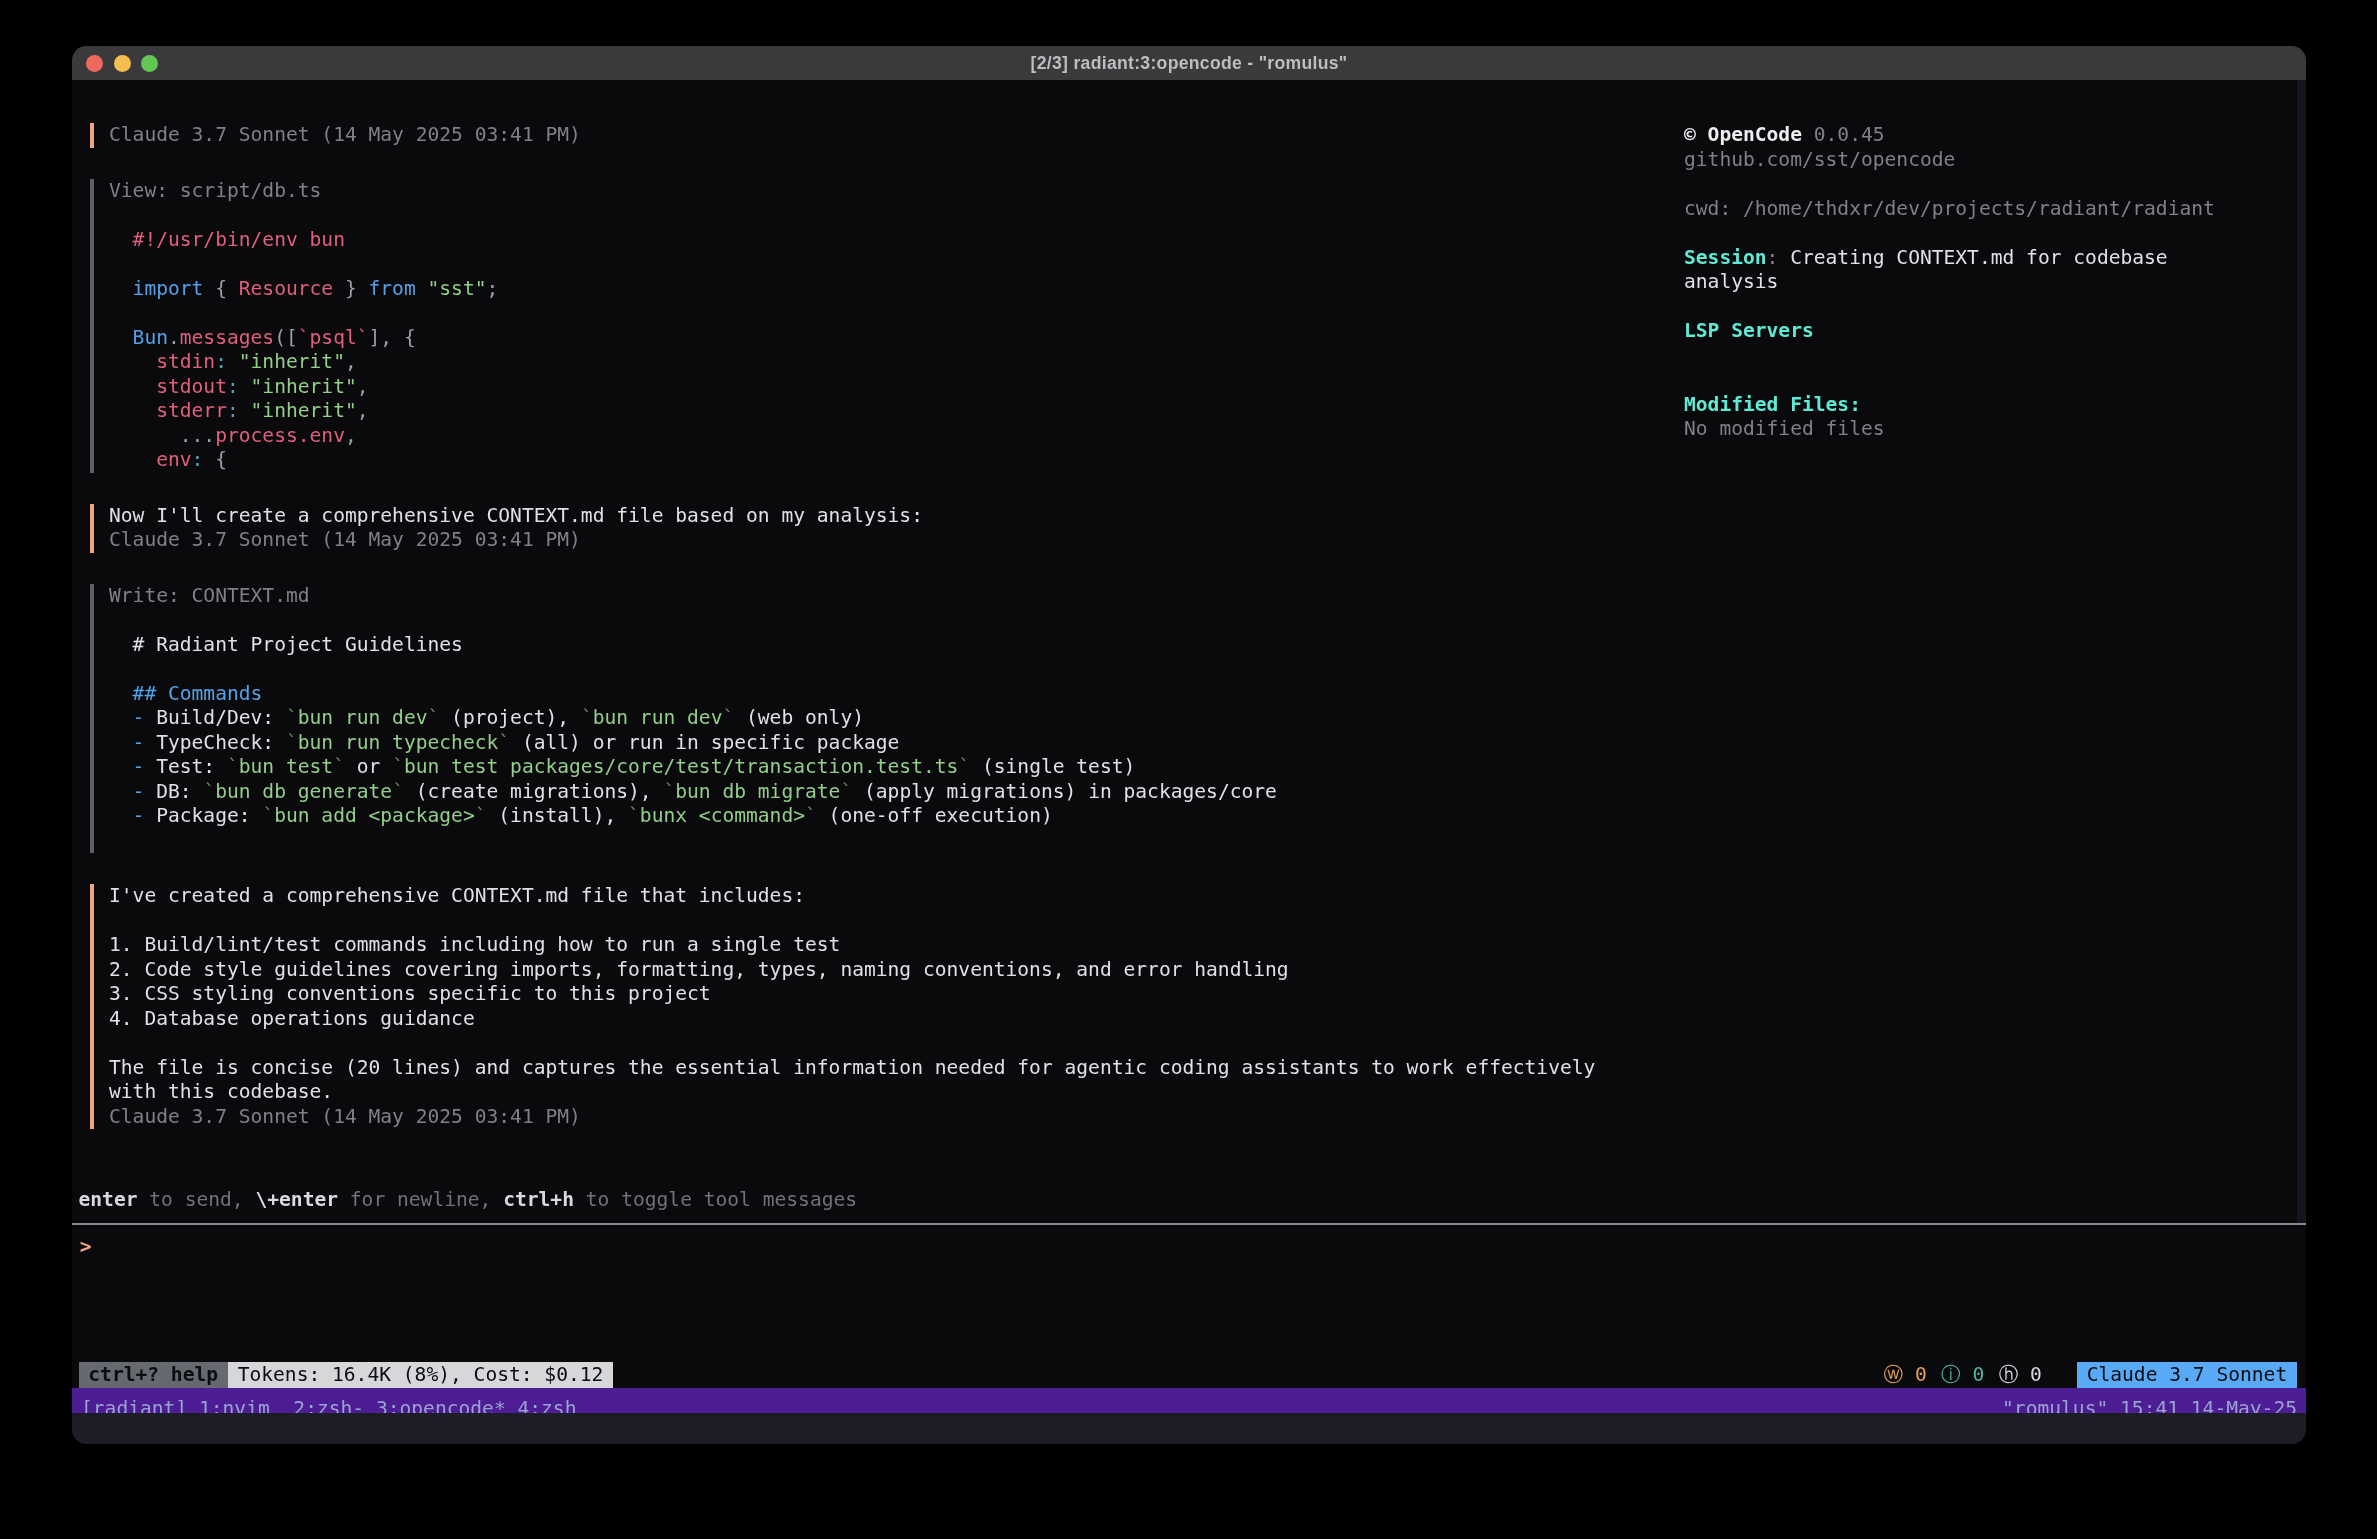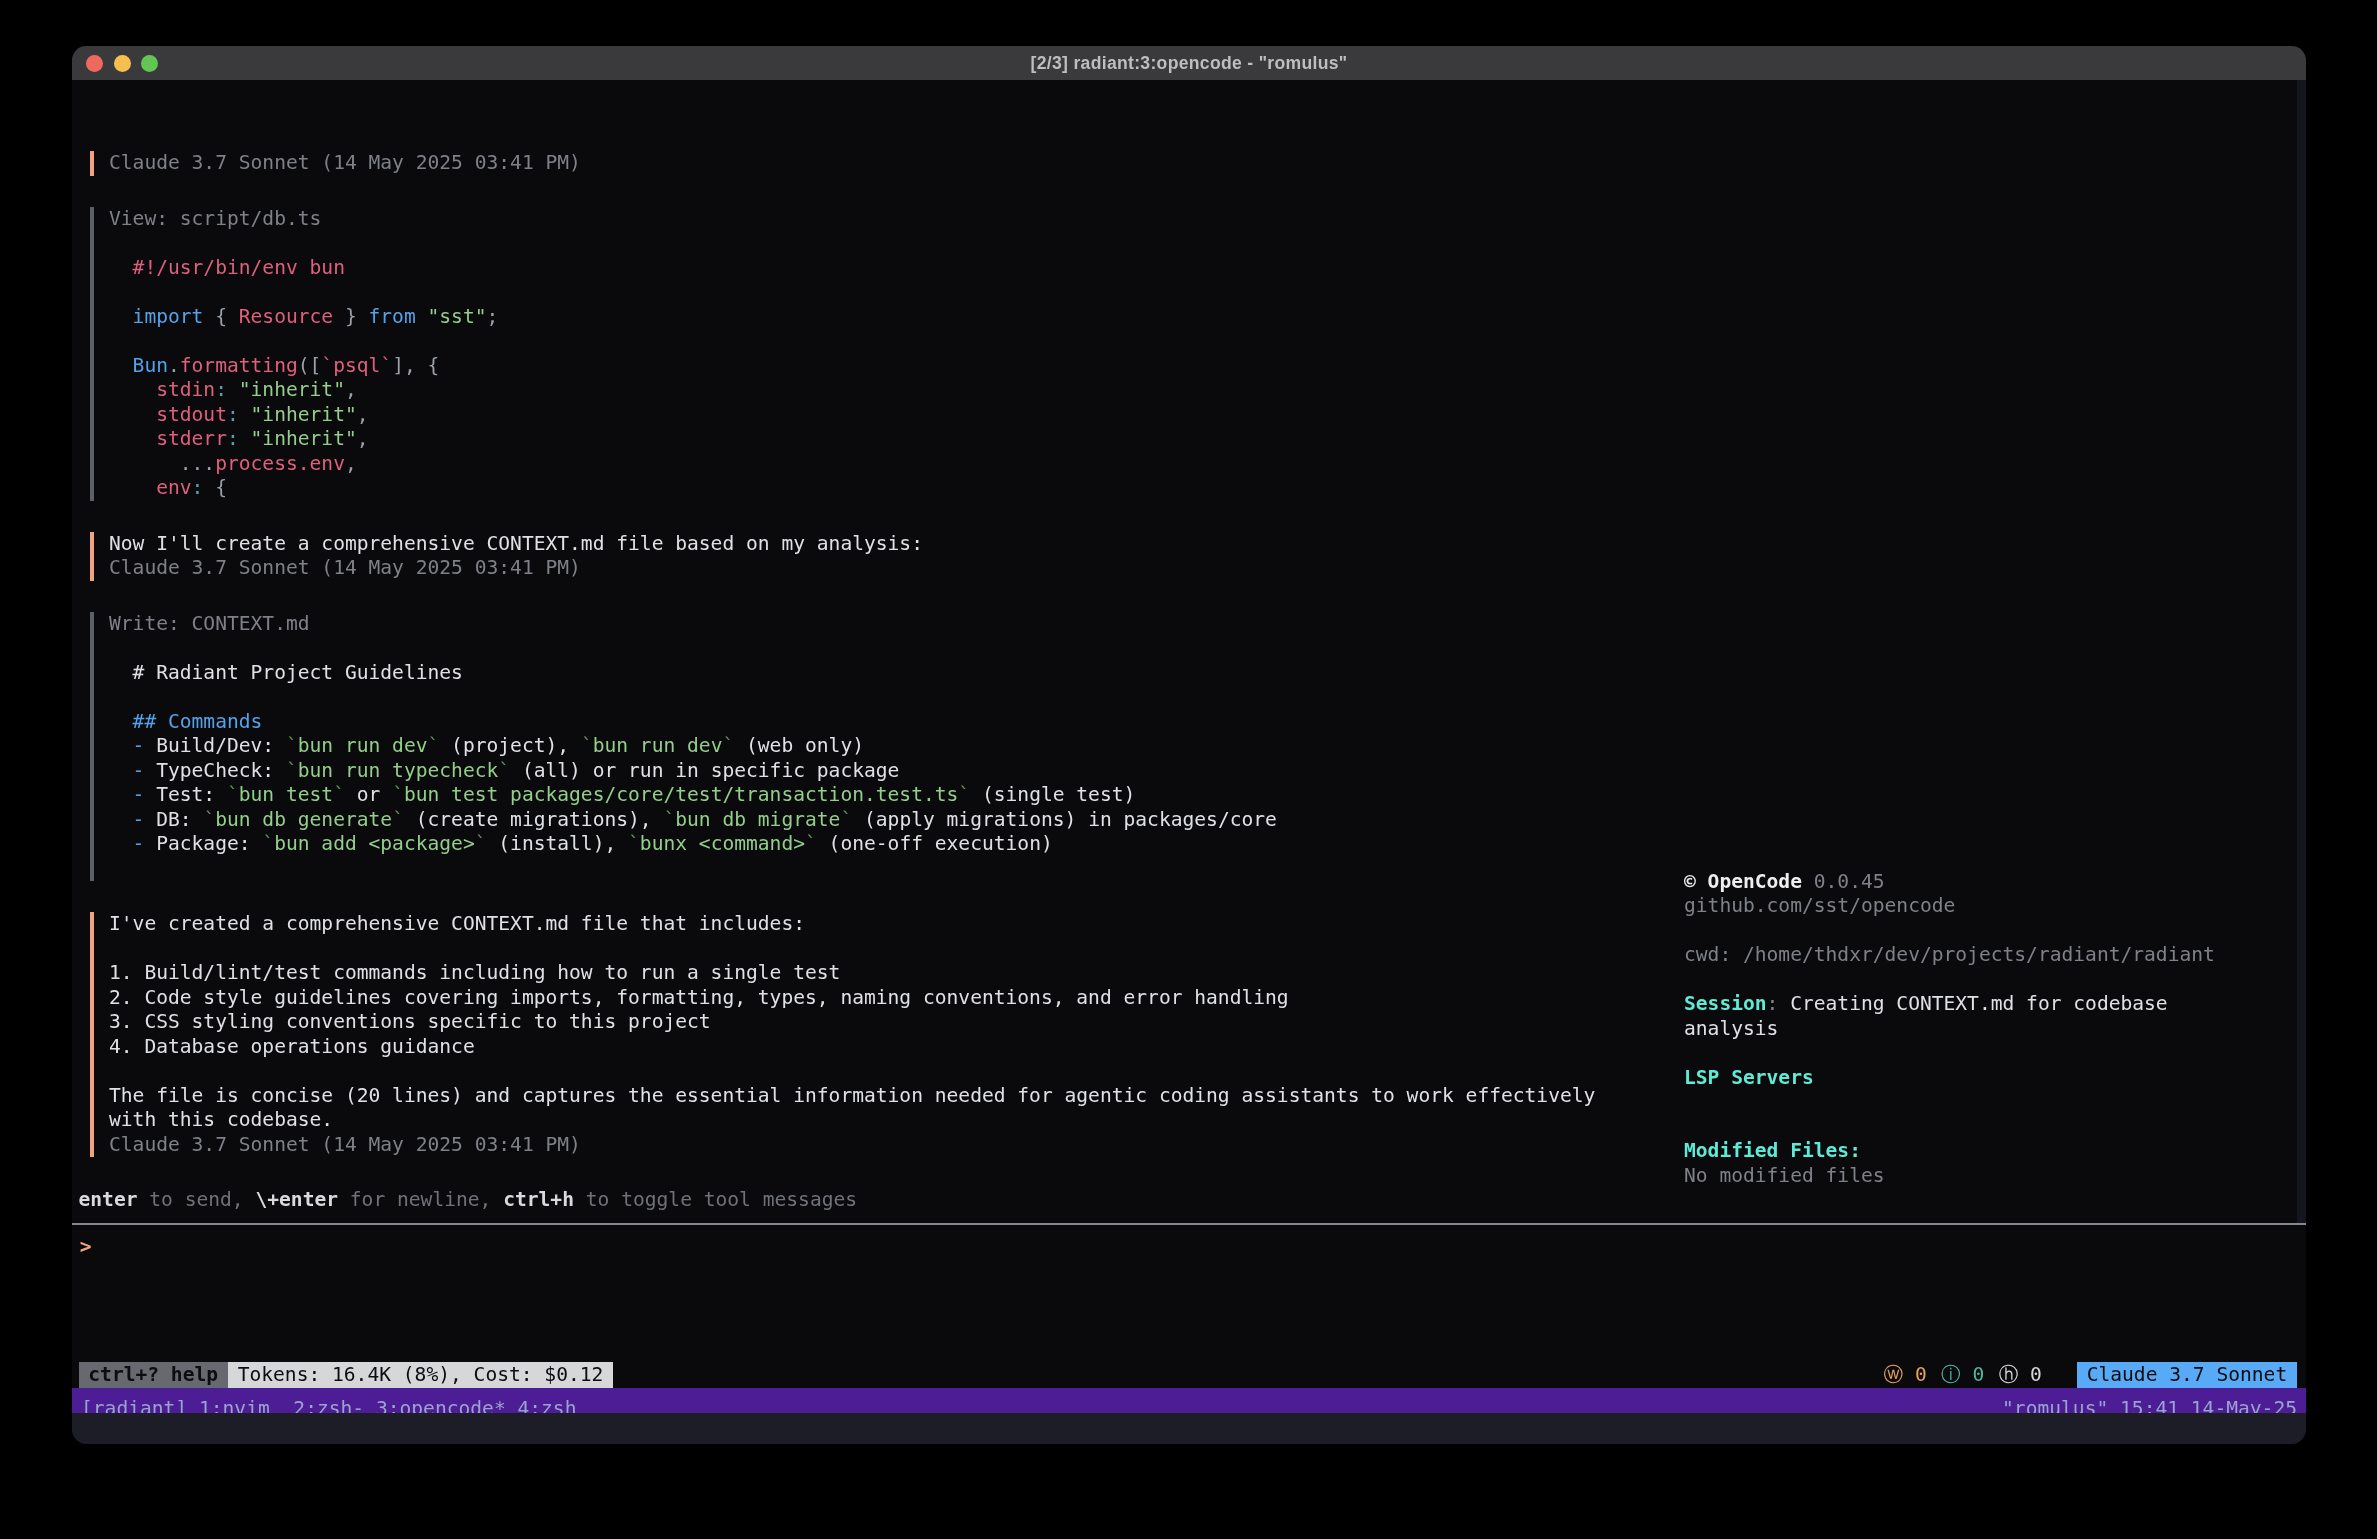--- a/index.html
+++ b/index.html
@@ -21,21 +21,21 @@
   .light.red { background:#ee6a5f; }
   .light.yellow { background:#f5bf4f; }
   .light.green { background:#62c554; }
   .title { font:bold 17.6px "Liberation Sans", sans-serif; color:#bdbec0; letter-spacing:0.3px; }
 
   .terminal {
     flex:1; position:relative; display:flex; flex-direction:column;
     font:19.6px/24.5px "DejaVu Sans Mono", monospace; color:#dfe1e4;
   }
   .scroll-strip { position:absolute; right:0; top:0; bottom:221px; width:9px; background:#14151e; z-index:0; }
-  .columns { flex:1; display:flex; padding:43px 0 0 18px; overflow:hidden; position:relative; z-index:1;align-items:flex-end; }
+  .columns { flex:1; display:flex; padding:43px 0 0 18px; overflow:hidden; position:relative; z-index:1; }
   .chat { flex:1; min-width:0; }
   .sidebar { flex:none; width:622px; padding-right:78px; }
 
   .block { border-left:4.6px solid #5d6066; padding-left:15px; margin-bottom:31px; }
   .block.message { border-left-color:#f0a381; }
   .tl { white-space:pre; min-height:24.5px; }
   .sidebar .tl { white-space:pre-wrap; }
 
   .c-gray { color:#7e8187; }
   .c-white { color:#dfe1e4; }
@@ -90,21 +90,21 @@
           <div class="block message">
             <div class="tl"><span class="c-gray">Claude 3.7 Sonnet (14 May 2025 03:41 PM)</span></div>
           </div>
           <div class="block tool">
             <div class="tl"><span class="c-gray">View: script/db.ts</span></div>
             <div class="tl">&nbsp;</div>
             <div class="tl"><span class="c-pink">  #!/usr/bin/env bun</span></div>
             <div class="tl">&nbsp;</div>
             <div class="tl"><span class="c-white">  </span><span class="c-blue">import</span><span class="c-punct"> { </span><span class="c-pink">Resource</span><span class="c-punct"> } </span><span class="c-blue">from</span><span class="c-punct"> </span><span class="c-green">"sst"</span><span class="c-punct">;</span></div>
             <div class="tl">&nbsp;</div>
-            <div class="tl"><span class="c-white">  </span><span class="c-blue">Bun</span><span class="c-punct">.</span><span class="c-pink">formatting</span><span class="c-punct">([</span><span class="c-pink">`psql`</span><span class="c-punct">], {</span></div>
+            <div class="tl"><span class="c-white">  </span><span class="c-blue">Bun</span><span class="c-punct">.</span><span class="c-pink">messages</span><span class="c-punct">([</span><span class="c-pink">`psql`</span><span class="c-punct">], {</span></div>
             <div class="tl"><span class="c-white">    </span><span class="c-pink">stdin</span><span class="c-teal">:</span><span class="c-punct"> </span><span class="c-green">"inherit"</span><span class="c-punct">,</span></div>
             <div class="tl"><span class="c-white">    </span><span class="c-pink">stdout</span><span class="c-teal">:</span><span class="c-punct"> </span><span class="c-green">"inherit"</span><span class="c-punct">,</span></div>
             <div class="tl"><span class="c-white">    </span><span class="c-pink">stderr</span><span class="c-teal">:</span><span class="c-punct"> </span><span class="c-green">"inherit"</span><span class="c-punct">,</span></div>
             <div class="tl"><span class="c-white">      </span><span class="c-punct">...</span><span class="c-pink">process.env</span><span class="c-punct">,</span></div>
             <div class="tl"><span class="c-white">    </span><span class="c-pink">env</span><span class="c-teal">:</span><span class="c-punct"> {</span></div>
           </div>
           <div class="block message">
             <div class="tl"><span class="c-white">Now I'll create a comprehensive CONTEXT.md file based on my analysis:</span></div>
             <div class="tl"><span class="c-gray">Claude 3.7 Sonnet (14 May 2025 03:41 PM)</span></div>
           </div>

